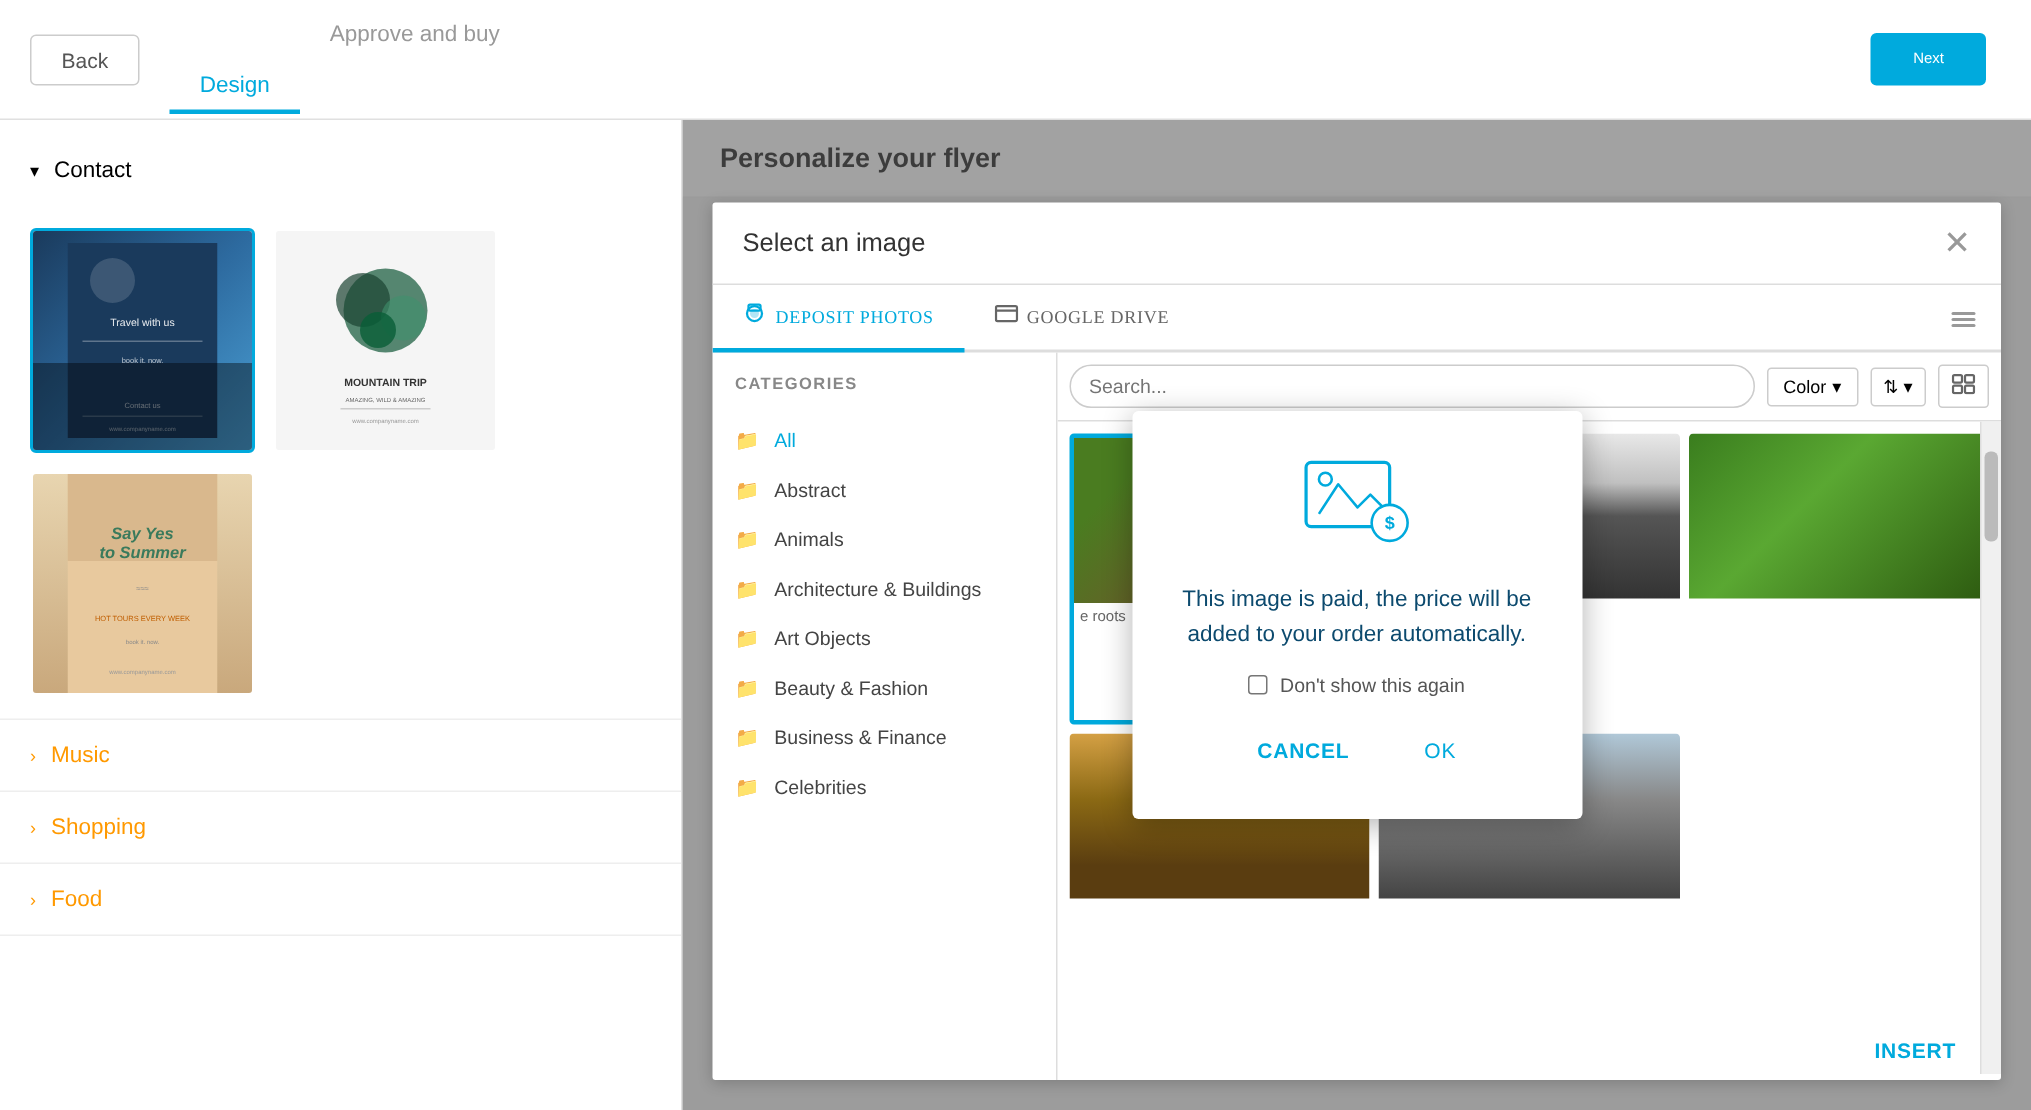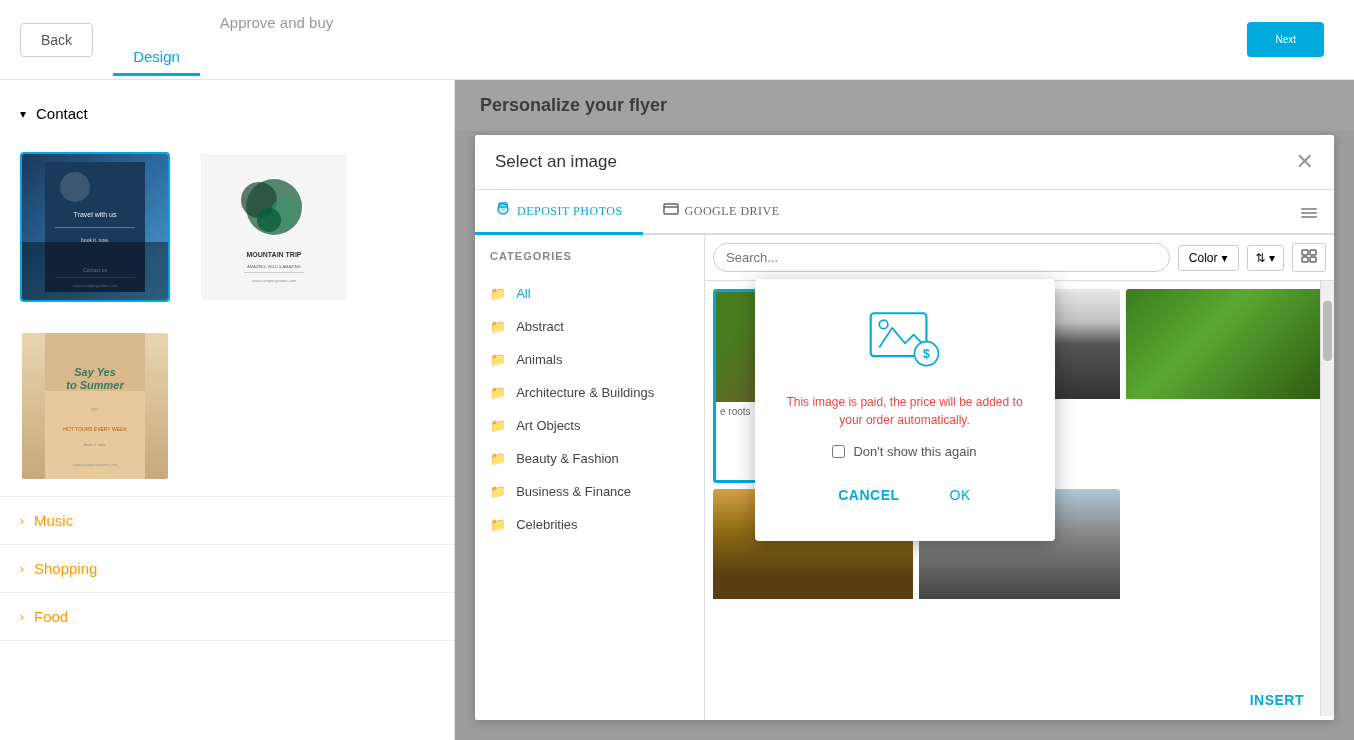--- a/index.html
+++ b/index.html
@@ -40,21 +40,21 @@
       display: flex; align-items: center; padding: 15px 20px;
       cursor: pointer; font-size: 15px;
     }
     .sidebar-header .chevron { margin-right: 10px; font-size: 12px; }
     .sidebar-header.expanded { color: #000; font-weight: 500; }
     .sidebar-header.collapsed { color: #333; }
     .sidebar-header.music { color: #ff9900; }
     .sidebar-header.shopping { color: #ff9900; }
     .sidebar-header.food { color: #ff9900; }
 
-    .templates-grid { display: flex; flex-wrap: wrap; gap: 29px; padding: 15px 20px; text-align: right; }
+    .templates-grid { display: flex; flex-wrap: wrap; gap: 12px; padding: 15px 20px; text-align: right; }
     .template-card {
       width: 150px; height: 150px; border-radius: 4px; overflow: hidden;
       cursor: pointer; border: 2px solid transparent; flex-shrink: 0;
     }
     .template-card.selected { border: 2px solid #00aadd; }
     .template-card-inner { width: 100%; height: 100%; display: flex; align-items: center; justify-content: center; }
 
     
     .travel-card-1 {
       background: linear-gradient(135deg, #1a3a5c 0%, #2d6a9f 50%, #4a9fd4 100%);
@@ -78,21 +78,21 @@
     }
 
     
     .content { flex: 1; background: #f0f0f0; position: relative; }
     .paid-dialog {
       background: #fff; border-radius: 4px; padding: 30px; width: 300px;
       box-shadow: 0 4px 20px rgba(0,0,0,0.3); text-align: center;
     }
     .paid-icon { margin-bottom: 20px; }
     .paid-icon svg { width: 80px; height: 60px; }
-    .paid-text { font-size: 12px; color: #ef4444; line-height: 1.5; margin-bottom: 15px; text-align: center; }
+    .paid-text { font-size: 15px; color: #0c4a6e; line-height: 1.5; margin-bottom: 15px; text-align: center; }
     .dont-show { display: flex; align-items: center; margin-bottom: 20px; justify-content: center; }
     .dont-show input { margin-right: 8px; }
     .dont-show label { font-size: 13px; color: #555; }
     .dialog-buttons { display: flex; justify-content: center; gap: 20px; }
     .cancel-btn { color: #00aadd; background: none; border: none; font-size: 14px; font-weight: bold; cursor: pointer; padding: 8px 15px; letter-spacing: 0.5px; }
     .ok-btn { color: #00aadd; background: none; border: none; font-size: 14px; font-weight: normal; cursor: pointer; padding: 8px 15px; letter-spacing: 0.5px; }
 
     
     .main-overlay {
       position: absolute; top: 0; left: 0; right: 0; bottom: 0;

